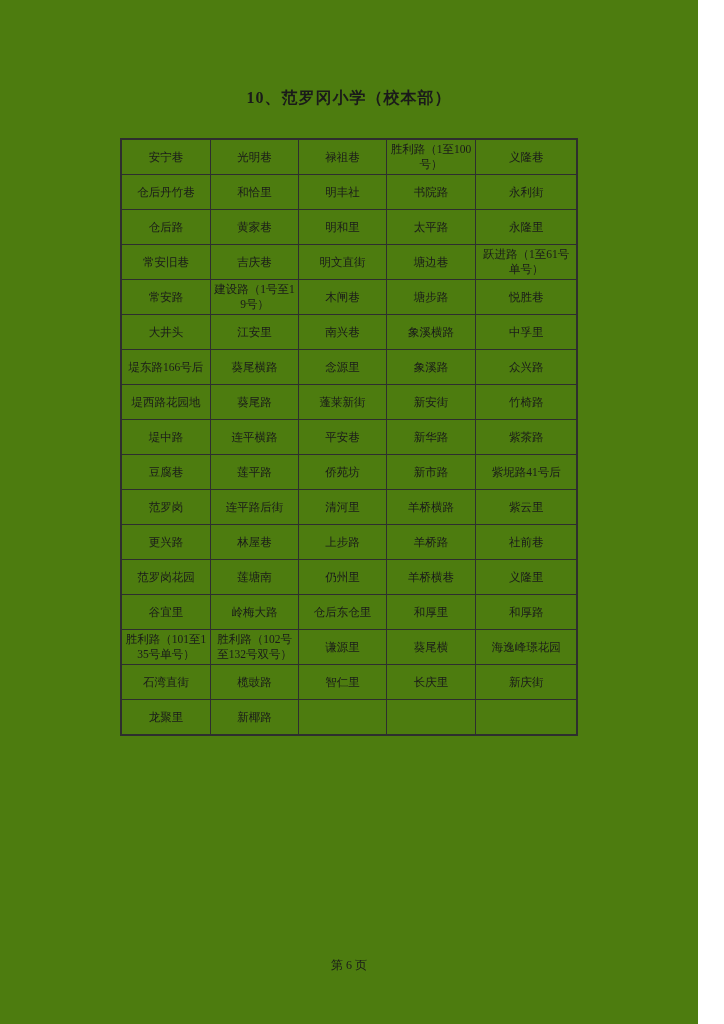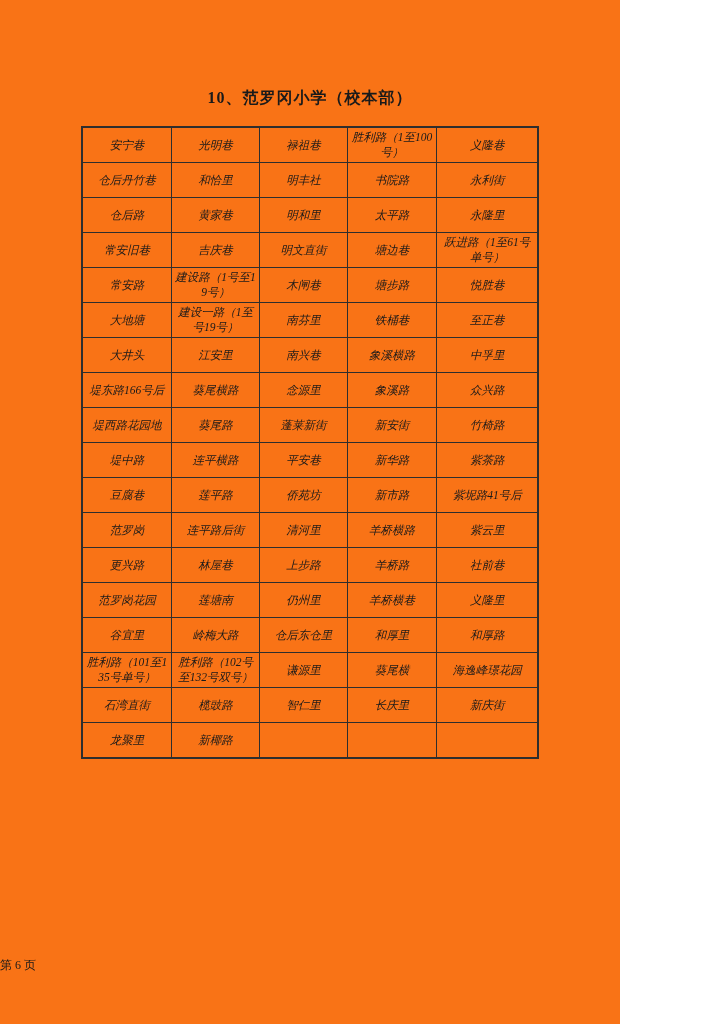--- a/index.html
+++ b/index.html
@@ -2,44 +2,43 @@
 <html><head>
 <meta charset="utf-8">
 <style>
   html, body {
     margin: 0;
     padding: 0;
     background: #ffffff;
   }
   .page {
     position: relative;
-    width: 620px;
+    width: 698px;
     height: 1024px;
-    background: #f97316;
+    background: #4d7c0f;
     font-family: "Liberation Serif", "DejaVu Serif", serif;
     color: #1a1a1a;
     overflow: hidden;
   }
   .doc-title {
     margin: 0;
     padding-top: 88px;
     padding-bottom: 13px;
     text-align: center;
     font-size: 16px;
     font-weight: bold;
     letter-spacing: 1px;
     font-family: "Liberation Serif", "DejaVu Serif", serif;
   }
   table.addr-table {
     width: 458px;
-    margin: 4px auto;
+    margin: 16px auto;
     border-collapse: collapse;
     table-layout: fixed;
     border: 2px solid #2e2e2e;
-    font-style: italic;
   }
   table.addr-table td {
     border: 1px solid #2e2e2e;
     text-align: center;
     vertical-align: middle;
     font-size: 11.5px;
     line-height: 15px;
     height: 30px;
     padding: 2px 3px;
     word-break: break-all;
@@ -48,20 +47,21 @@
   table.addr-table col.c1 { width: 19.6%; }
   table.addr-table col.c2 { width: 19.4%; }
   table.addr-table col.c3 { width: 19.2%; }
   table.addr-table col.c4 { width: 19.6%; }
   table.addr-table col.c5 { width: 22.2%; }
   .page-footer {
     position: absolute;
     left: 0;
     bottom: 50px;
     width: 100%;
+    text-align: center;
     font-size: 12px;
     color: #1a1a1a;
   }
 </style>
 </head>
 <body>
 
 <div class="page">
 
   <h1 class="doc-title">10、范罗冈小学（校本部）</h1>
@@ -104,27 +104,20 @@
           <td>跃进路（1至61号单号）</td>
         </tr>
         <tr>
           <td>常安路</td>
           <td>建设路（1号至19号）</td>
           <td>木闸巷</td>
           <td>塘步路</td>
           <td>悦胜巷</td>
         </tr>
         <tr>
-          <td>大地塘</td>
-          <td>建设一路（1至号19号）</td>
-          <td>南芬里</td>
-          <td>铁桶巷</td>
-          <td>至正巷</td>
-        </tr>
-        <tr>
           <td>大井头</td>
           <td>江安里</td>
           <td>南兴巷</td>
           <td>象溪横路</td>
           <td>中孚里</td>
         </tr>
         <tr>
           <td>堤东路166号后</td>
           <td>葵尾横路</td>
           <td>念源里</td>

